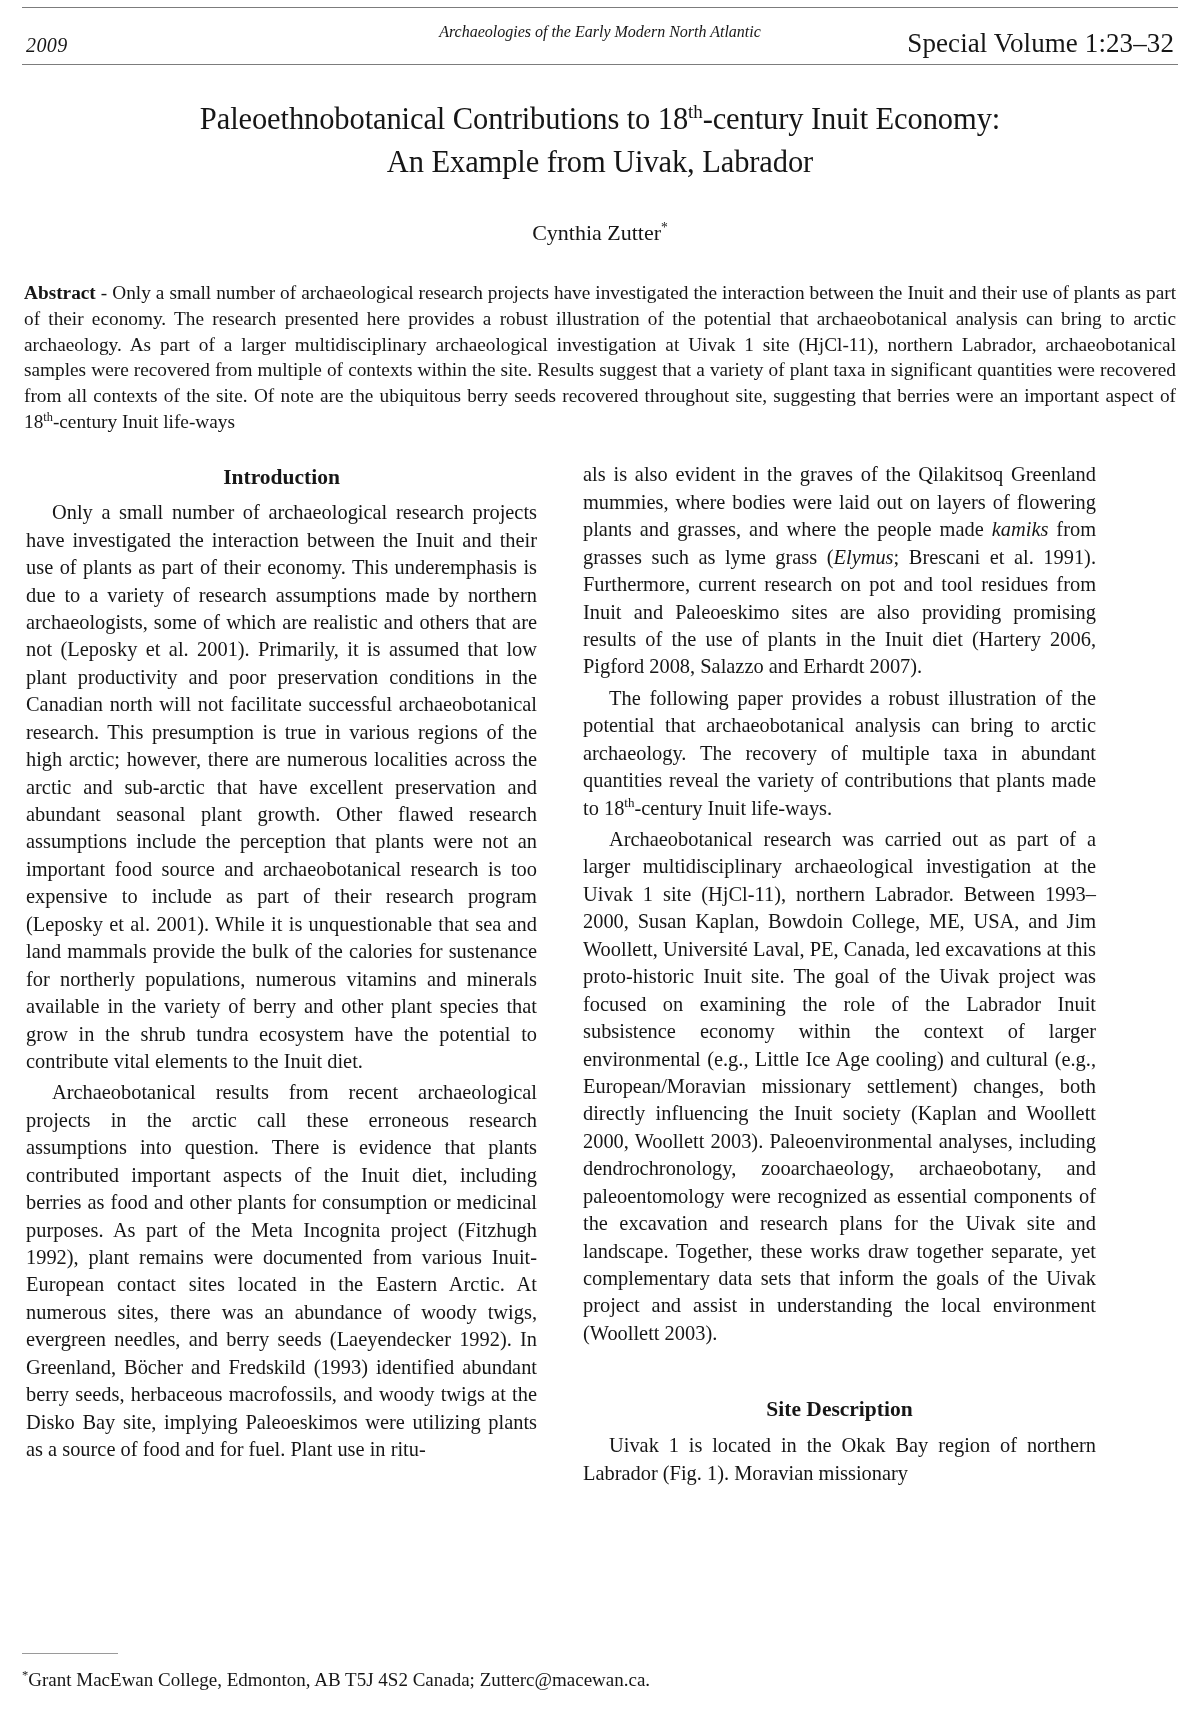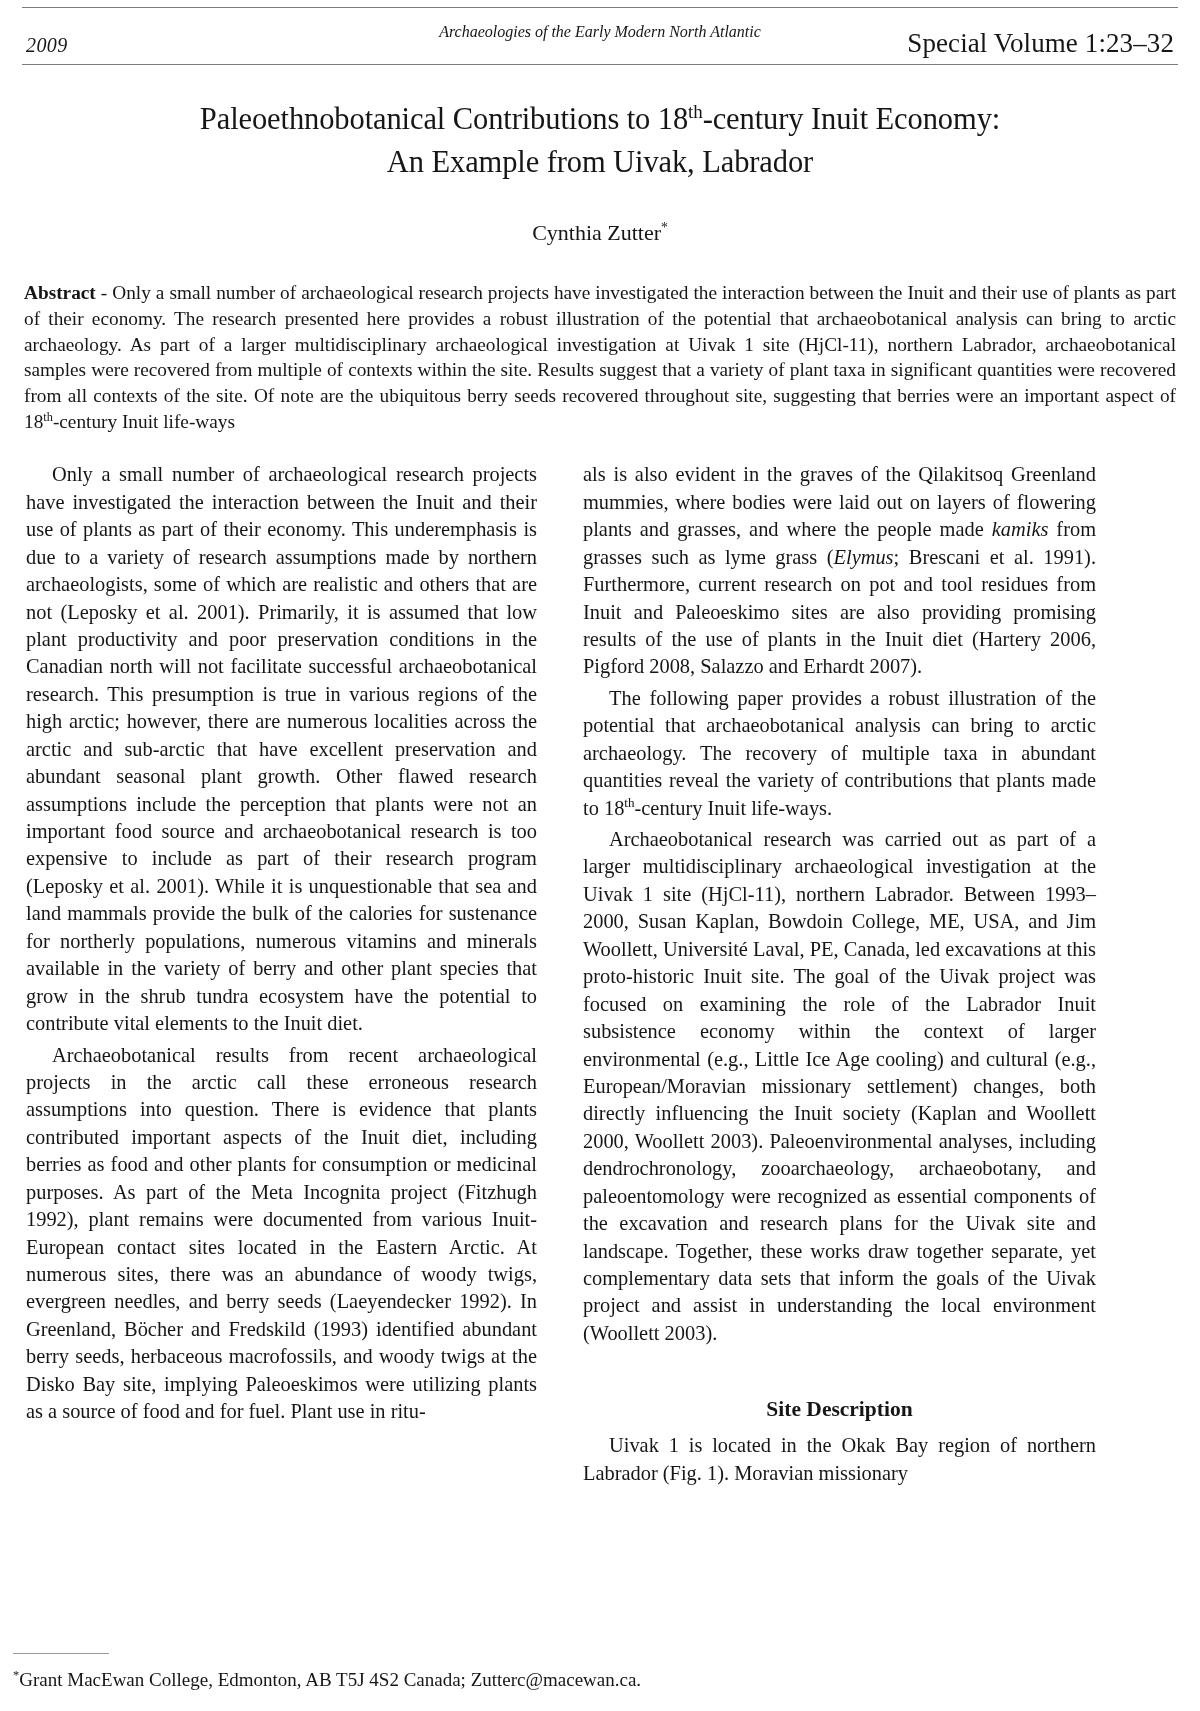--- a/index.html
+++ b/index.html
@@ -117,21 +117,21 @@
     margin: 4px;
     text-indent: 26px;
   }
   p.body.noindent { text-indent: 0; }
   p.body sup { font-size: .64em; vertical-align: super; line-height: 0; }
   p.body i { font-style: italic; }
 
   
   .footnote-wrap {
     position: absolute;
-    left: 13px;
+    left: 22px;
     bottom: 18px;
     width: 1156px;
   }
   .footnote-rule {
     width: 96px;
     border-top: 1.5px solid #9a9a9a;
     margin-bottom: 14px;
   }
   .footnote {
     font-size: 19px;
@@ -157,20 +157,21 @@
     <span>An Example from Uivak, Labrador</span>
   </h1>
 
   <div class="author"><span>Cynthia Zutter</span><sup>*</sup></div>
 
   <div class="abstract"><b>Abstract</b><span> - </span><span>Only a small number of archaeological research projects have investigated the interaction between the Inuit and their use of plants as part of their economy. The research presented here provides a robust illustration of the potential that archaeobotanical analysis can bring to arctic archaeology. As part of a larger multidisciplinary archaeological investigation at Uivak 1 site (HjCl-11), northern Labrador, archaeobotanical samples were recovered from multiple of contexts within the site. Results suggest that a variety of plant taxa in significant quantities were recovered from all contexts of the site. Of note are the ubiquitous berry seeds recovered throughout site, suggesting that berries were an important aspect of 18</span><sup>th</sup><span>-century Inuit life-ways</span></div>
 
   <div class="columns">
 
     <div class="col left">
+      <h2 class="section first">Introduction</h2>
       <p class="body">Only a small number of archaeological research projects have investigated the interaction between the Inuit and their use of plants as part of their economy. This underemphasis is due to a variety of research assumptions made by northern archaeologists, some of which are realistic and others that are not (Leposky et al. 2001). Primarily, it is assumed that low plant productivity and poor preservation conditions in the Canadian north will not facilitate successful archaeobotanical research. This presumption is true in various regions of the high arctic; however, there are numerous localities across the arctic and sub-arctic that have excellent preservation and abundant seasonal plant growth. Other flawed research assumptions include the perception that plants were not an important food source and archaeobotanical research is too expensive to include as part of their research program (Leposky et al. 2001). While it is unquestionable that sea and land mammals provide the bulk of the calories for sustenance for northerly populations, numerous vitamins and minerals available in the variety of berry and other plant species that grow in the shrub tundra ecosystem have the potential to contribute vital elements to the Inuit diet.</p>
       <p class="body">Archaeobotanical results from recent archaeological projects in the arctic call these erroneous research assumptions into question. There is evidence that plants contributed important aspects of the Inuit diet, including berries as food and other plants for consumption or medicinal purposes. As part of the Meta Incognita project (Fitzhugh 1992), plant remains were documented from various Inuit-European contact sites located in the Eastern Arctic. At numerous sites, there was an abundance of woody twigs, evergreen needles, and berry seeds (Laeyendecker 1992). In Greenland, Böcher and Fredskild (1993) identified abundant berry seeds, herbaceous macrofossils, and woody twigs at the Disko Bay site, implying Paleoeskimos were utilizing plants as a source of food and for fuel. Plant use in ritu-</p>
     </div>
 
     <div class="col right">
       <p class="body noindent"><span>als is also evident in the graves of the Qilakitsoq Greenland mummies, where bodies were laid out on layers of flowering plants and grasses, and where the people made </span><i>kamiks</i><span> from grasses such as lyme grass (</span><i>Elymus</i><span>; Brescani et al. 1991). Furthermore, current research on pot and tool residues from Inuit and Paleoeskimo sites are also providing promising results of the use of plants in the Inuit diet (Hartery 2006, Pigford 2008, Salazzo and Erhardt 2007).</span></p>
       <p class="body"><span>The following paper provides a robust illustration of the potential that archaeobotanical analysis can bring to arctic archaeology. The recovery of multiple taxa in abundant quantities reveal the variety of contributions that plants made to 18</span><sup>th</sup><span>-century Inuit life-ways.</span></p>
       <p class="body">Archaeobotanical research was carried out as part of a larger multidisciplinary archaeological investigation at the Uivak 1 site (HjCl-11), northern Labrador. Between 1993–2000, Susan Kaplan, Bowdoin College, ME, USA, and Jim Woollett, Université Laval, PE, Canada, led excavations at this proto-historic Inuit site. The goal of the Uivak project was focused on examining the role of the Labrador Inuit subsistence economy within the context of larger environmental (e.g., Little Ice Age cooling) and cultural (e.g., European/Moravian missionary settlement) changes, both directly influencing the Inuit society (Kaplan and Woollett 2000, Woollett 2003). Paleoenvironmental analyses, including dendrochronology, zooarchaeology, archaeobotany, and paleoentomology were recognized as essential components of the excavation and research plans for the Uivak site and landscape. Together, these works draw together separate, yet complementary data sets that inform the goals of the Uivak project and assist in understanding the local environment (Woollett 2003).</p>
       <h2 class="section spaced">Site Description</h2>
       <p class="body">Uivak 1 is located in the Okak Bay region of northern Labrador (Fig. 1). Moravian missionary</p>

